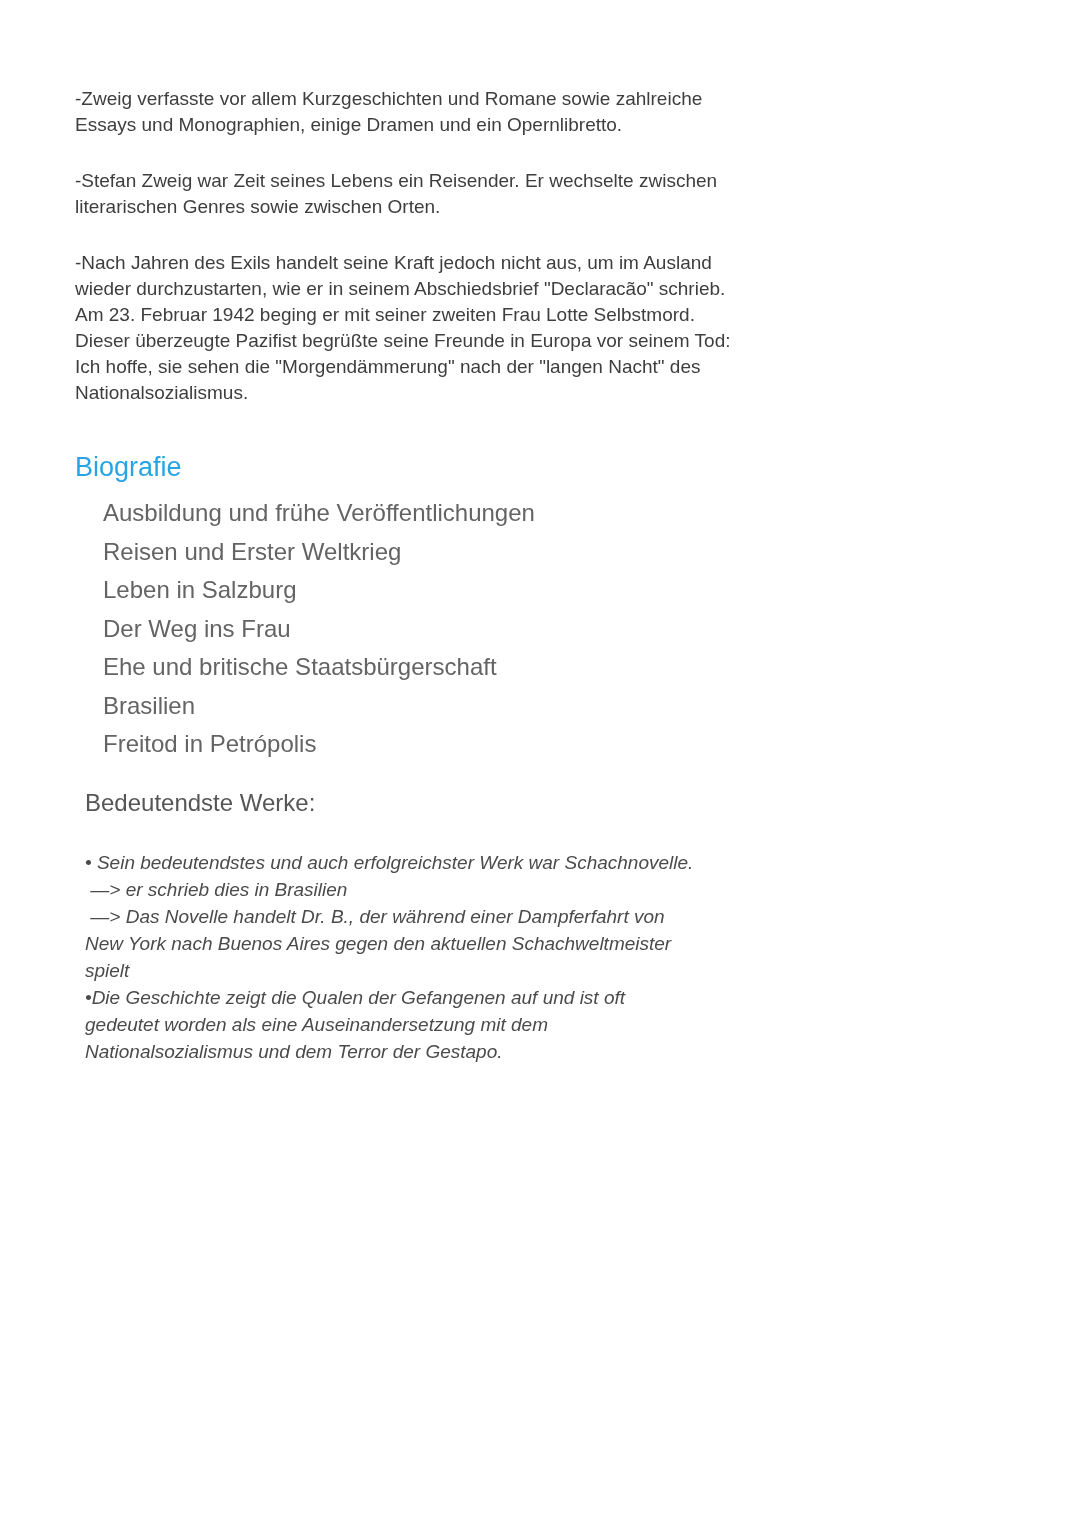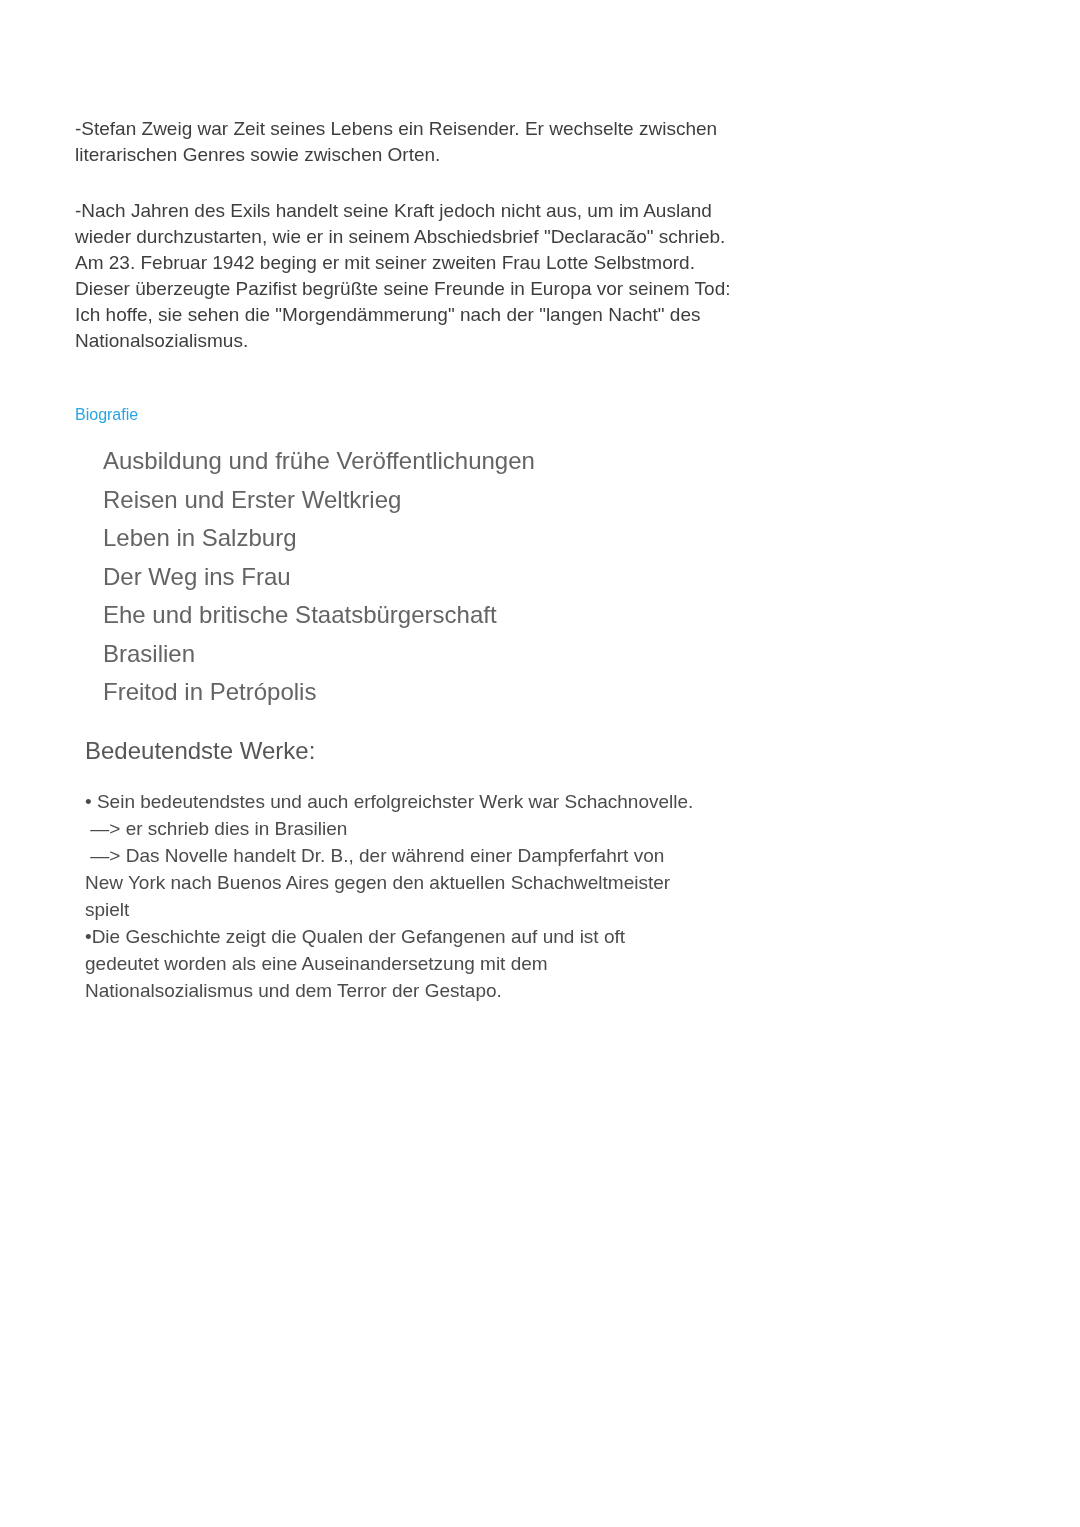--- a/index.html
+++ b/index.html
@@ -28,21 +28,21 @@
   }
   .intro .line {
     display: block;
     font-size: 19px;
     line-height: 26px;
     color: var(--body-color);
     white-space: pre-wrap;
   }
   .heading {
     margin-top: 46px;
-    font-size: 16px;
+    font-size: 27px;
     line-height: 30px;
     font-weight: 400;
     color: var(--heading-color);
   }
   .toc {
     list-style: none;
     margin: 12px 0 0 28px;
   }
   .toc-item {
     display: block;
@@ -50,37 +50,40 @@
     line-height: 38.5px;
     color: var(--toc-color);
   }
   .works-label {
     margin: 26px 0 0 10px;
     font-size: 24px;
     line-height: 26px;
     color: var(--works-label-color);
   }
   .works {
-    margin: 24px 0 0 10px;
+    margin: 33px 0 0 10px;
+    font-style: italic;
   }
   .works-line {
     display: block;
     font-size: 19px;
     line-height: 27px;
     color: var(--works-color);
     white-space: pre-wrap;
   }
 </style>
 </head>
 <body>
 
 <div class="page">
 
   <section class="intro">
     <p class="body-par">
+        <span class="line">-Zweig verfasste vor allem Kurzgeschichten und Romane sowie zahlreiche</span>
+        <span class="line">Essays und Monographien, einige Dramen und ein Opernlibretto.</span>
       </p>
     <p class="body-par">
         <span class="line">-Stefan Zweig war Zeit seines Lebens ein Reisender. Er wechselte zwischen</span>
         <span class="line">literarischen Genres sowie zwischen Orten.</span>
       </p>
     <p class="body-par">
         <span class="line">-Nach Jahren des Exils handelt seine Kraft jedoch nicht aus, um im Ausland</span>
         <span class="line">wieder durchzustarten, wie er in seinem Abschiedsbrief "Declaracão" schrieb.</span>
         <span class="line">Am 23. Februar 1942 beging er mit seiner zweiten Frau Lotte Selbstmord.</span>
         <span class="line">Dieser überzeugte Pazifist begrüßte seine Freunde in Europa vor seinem Tod:</span>

